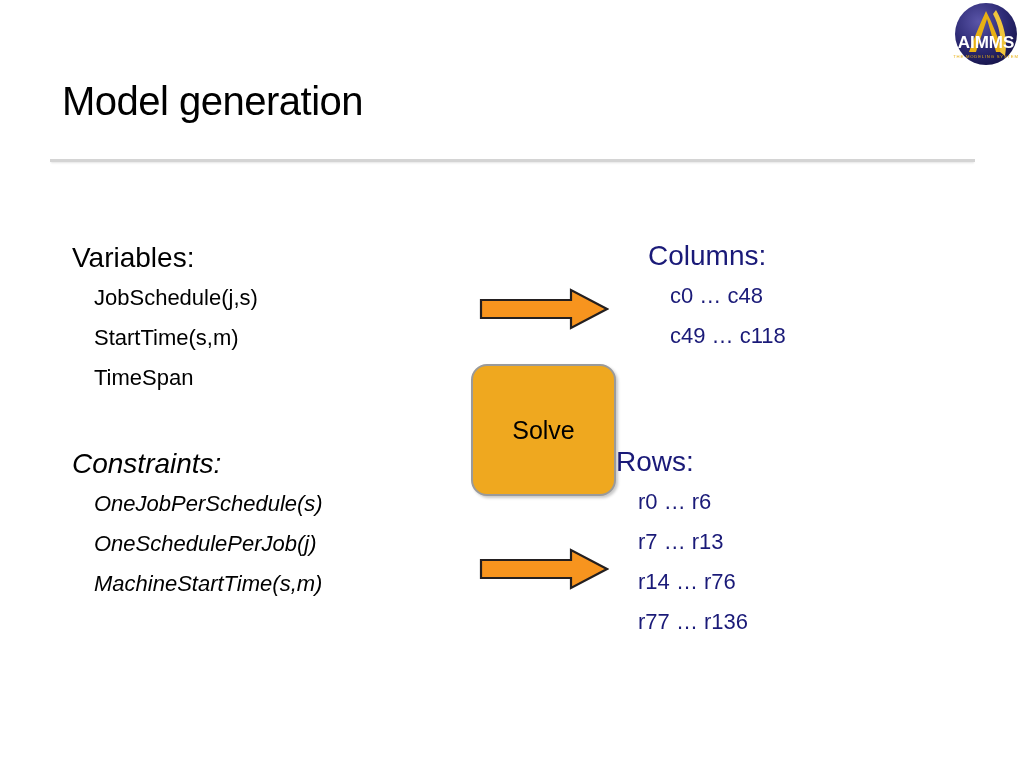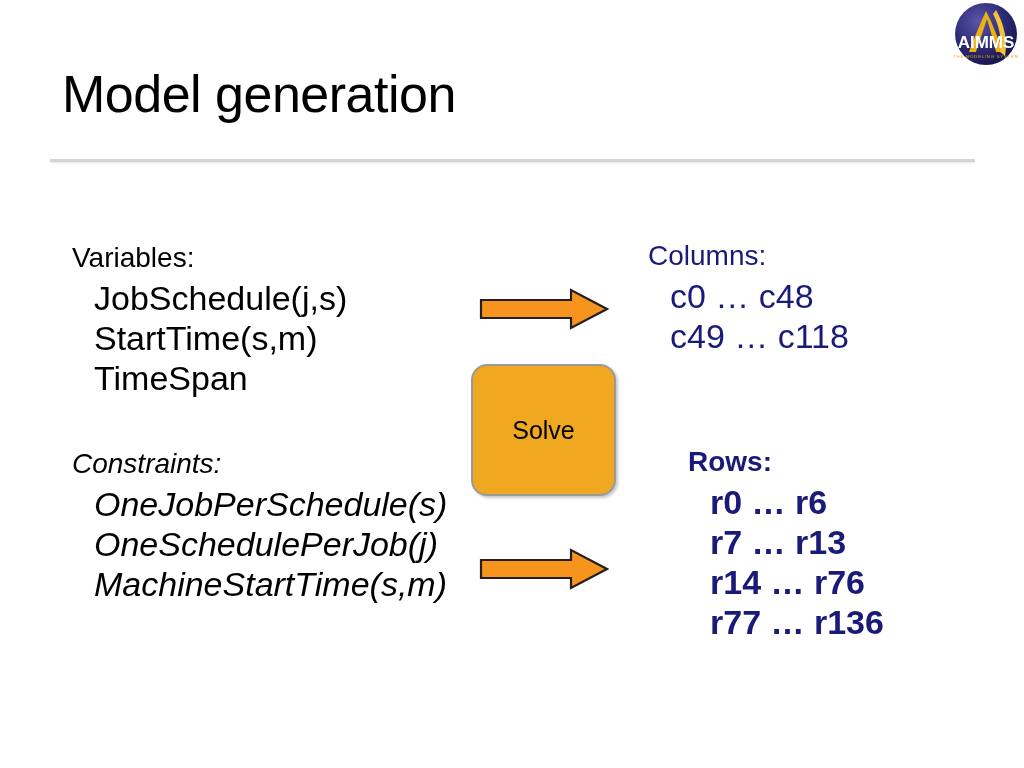--- a/index.html
+++ b/index.html
@@ -26,23 +26,23 @@
     left: 952px;
     top: 2px;
     width: 68px;
     height: 66px;
   }
 
   
   #slide-title {
     position: absolute;
     left: 62px;
-    top: 61px;
+    top: 68px;
     width: 900px;
-    font-size: 52px;
+    font-size: 40px;
     line-height: 66px;
     font-weight: 400;
     color: #000000;
     letter-spacing: -0.5px;
     white-space: nowrap;
   }
 
   
   #title-divider {
     position: absolute;
@@ -57,32 +57,32 @@
   
   .text-block {
     position: absolute;
   }
   .blk-heading {
     font-size: 28px;
     line-height: 40px;
     white-space: nowrap;
   }
   .blk-item {
-    font-size: 34px;
+    font-size: 22px;
     line-height: 40px;
     white-space: nowrap;
     padding-left: 22px;
   }
   .left-col { color: #000000; }
   .right-col { color: #1a1a78; }
 
   #variables-block   { left: 72px;  top: 238px; }
   #constraints-block { left: 72px;  top: 444px; font-style: italic; }
   #columns-block     { left: 648px; top: 236px; }
-  #rows-block        { left: 688px; top: 442px; font-weight: bold; }
+  #rows-block        { left: 616px; top: 442px; }
 
   
   #solve-box {
     position: absolute;
     left: 471px;
     top: 364px;
     width: 145px;
     height: 132px;
     background: #efa81f;
     border: 2px solid #9a9a9a;

